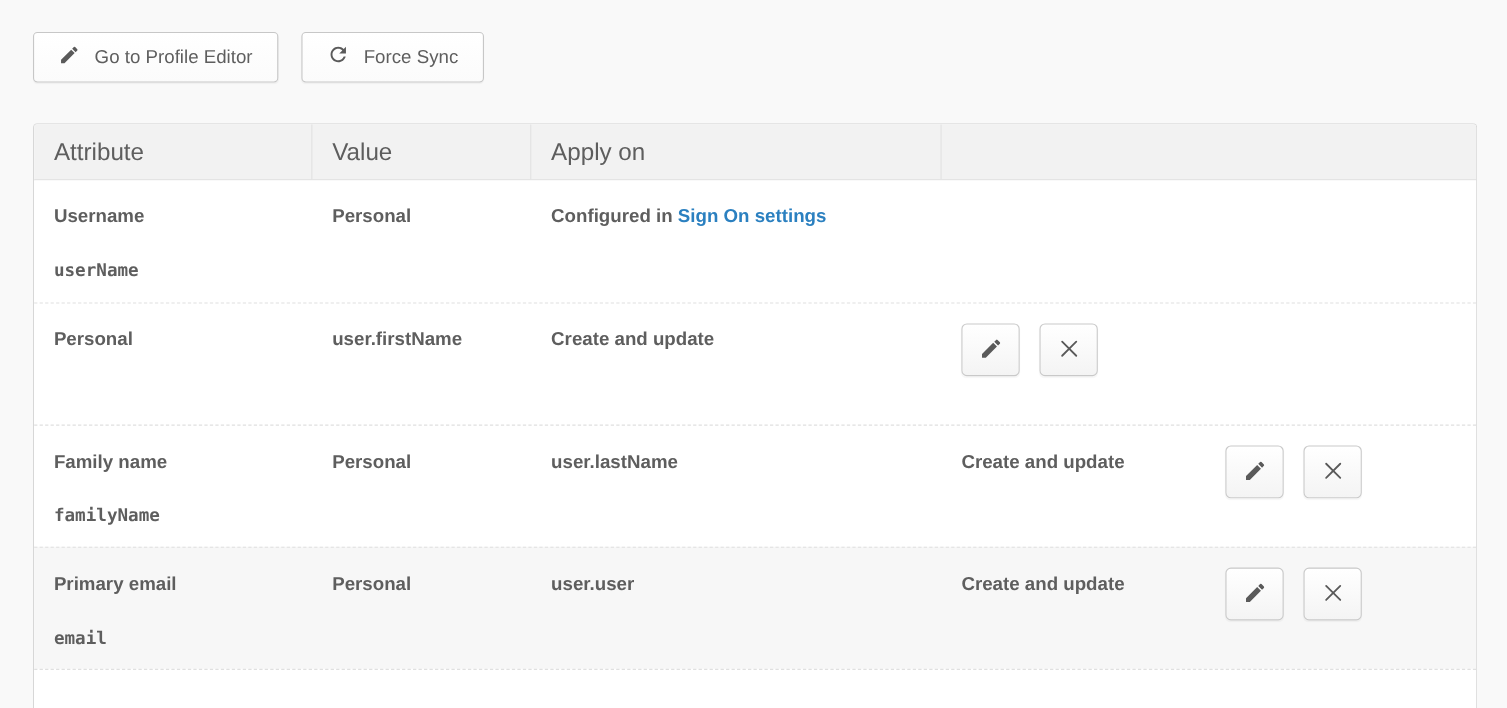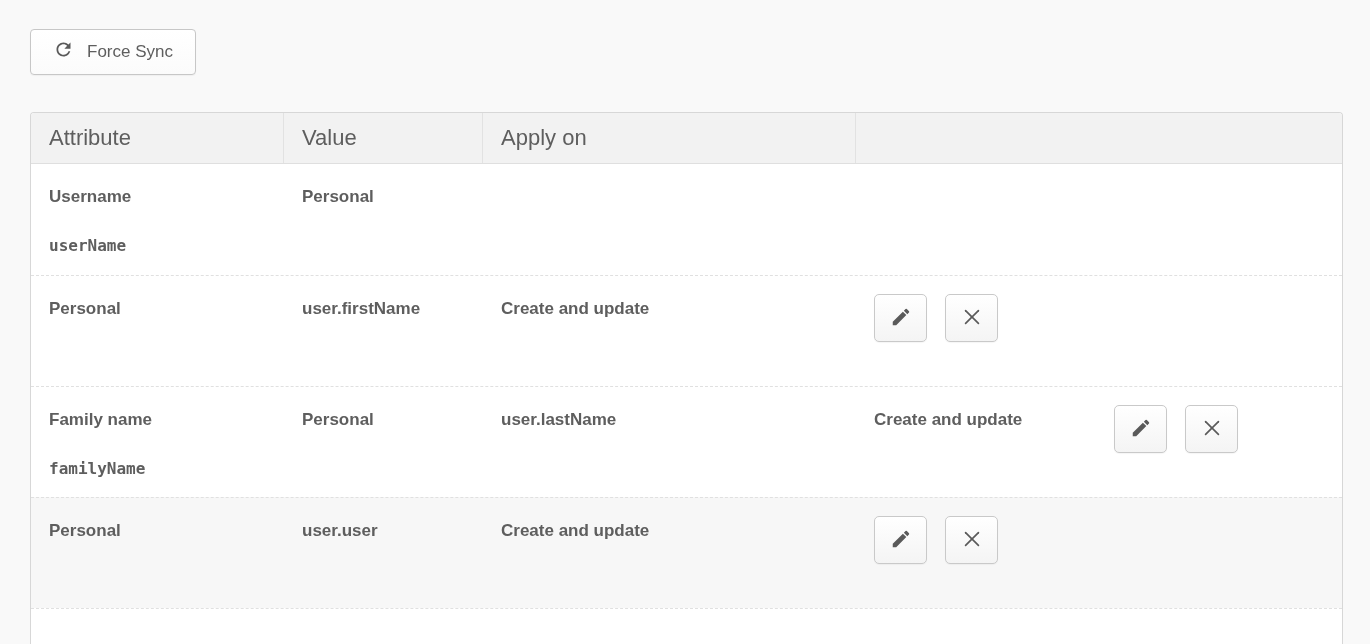--- a/index.html
+++ b/index.html
@@ -114,20 +114,28 @@
     border-top: 1px dashed #e0e0e0;
     background: #ffffff;
   }
 </style>
 </head>
 <body>
 
 <div class="toolbar">
   <button class="btn">
     <span>
+      <svg width="20" height="20" viewBox="0 0 24 24">
+        <path fill="#5a5a5a" d="M3 17.25V21h3.75L17.81 9.94l-3.75-3.75L3 17.25zM20.71 7.04c.39-.39.39-1.02 0-1.41l-2.34-2.34a1 1 0 0 0-1.41 0l-1.83 1.83 3.75 3.75 1.83-1.83z"></path>
+      </svg>
+    </span>
+    <span>Go to Profile Editor</span>
+  </button>
+  <button class="btn">
+    <span>
       <svg width="21" height="21" viewBox="0 0 24 24">
         <path fill="#5a5a5a" d="M17.65 6.35C16.2 4.9 14.21 4 12 4c-4.42 0-7.99 3.58-8 8s3.57 8 8 8c3.73 0 6.84-2.55 7.73-6h-2.08c-.82 2.33-3.04 4-5.65 4-3.31 0-6-2.69-6-6s2.69-6 6-6c1.66 0 3.14.69 4.22 1.78L13 11h7V4l-2.35 2.35z"></path>
       </svg>
     </span>
     <span>Force Sync</span>
   </button>
 </div>
 
 <div class="table-wrap">
 
@@ -137,20 +145,21 @@
     <div class="hcell">Apply on</div>
     <div class="hcell"></div>
   </div>
 
   <div class="t-row">
     <div class="cell">
       <div>Username</div>
       <div class="attr-name">userName</div>
     </div>
     <div class="cell">Personal</div>
+    <div class="cell"><span>Configured in </span><a class="link">Sign On settings</a></div>
     <div class="cell"></div>
     <div class="cell actions"></div>
   </div>
 
   <div class="t-row">
     <div class="cell">Personal</div>
     <div class="cell">user.firstName</div>
     <div class="cell">Create and update</div>
     <div class="cell actions">
       <button class="icon-btn">
@@ -192,20 +201,24 @@
           <svg width="22" height="22" viewBox="0 0 24 24">
             <line x1="5" y1="5" x2="19" y2="19" stroke="#5a5a5a" stroke-width="1.8" stroke-linecap="round"></line>
             <line x1="19" y1="5" x2="5" y2="19" stroke="#5a5a5a" stroke-width="1.8" stroke-linecap="round"></line>
           </svg>
         </span>
       </button>
     </div>
   </div>
 
   <div class="t-row shaded">
+    <div class="cell">
+      <div>Primary email</div>
+      <div class="attr-name">email</div>
+    </div>
     <div class="cell">Personal</div>
     <div class="cell">user.user</div>
     <div class="cell">Create and update</div>
     <div class="cell actions">
       <button class="icon-btn">
         <span>
           <svg width="22" height="22" viewBox="0 0 24 24">
             <path fill="#5a5a5a" d="M3 17.25V21h3.75L17.81 9.94l-3.75-3.75L3 17.25zM20.71 7.04c.39-.39.39-1.02 0-1.41l-2.34-2.34a1 1 0 0 0-1.41 0l-1.83 1.83 3.75 3.75 1.83-1.83z"></path>
           </svg>
         </span>

